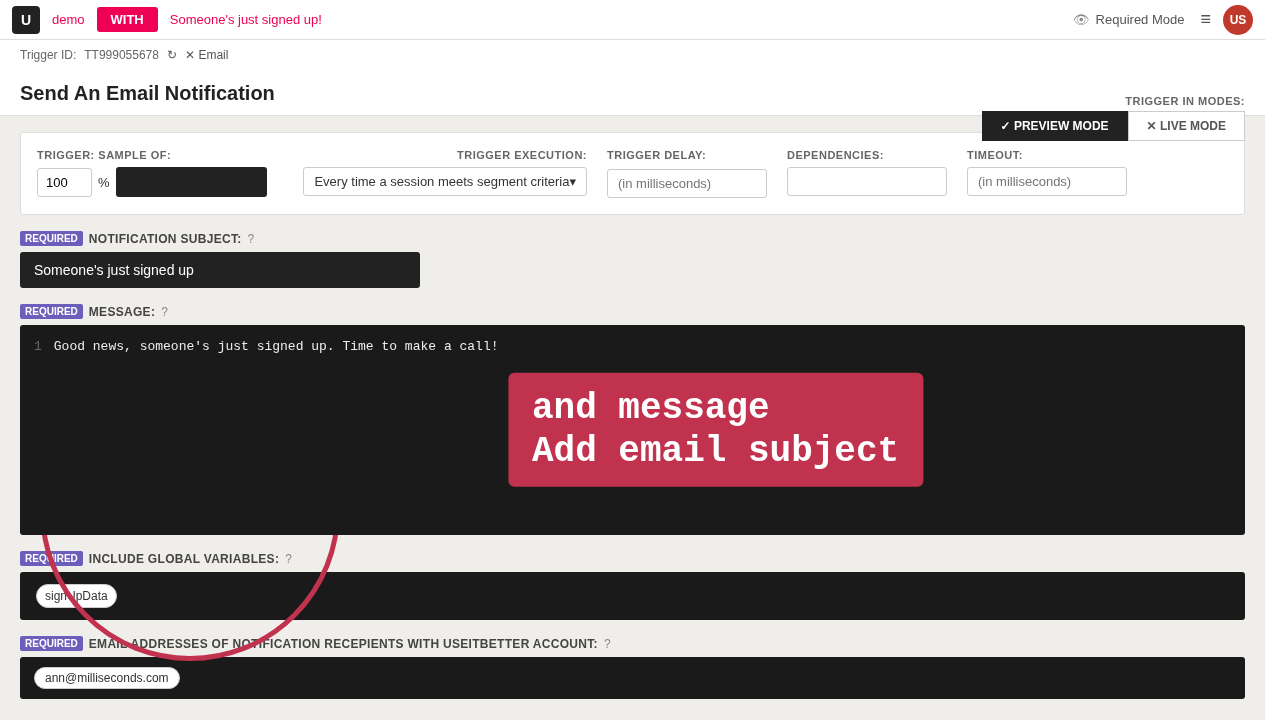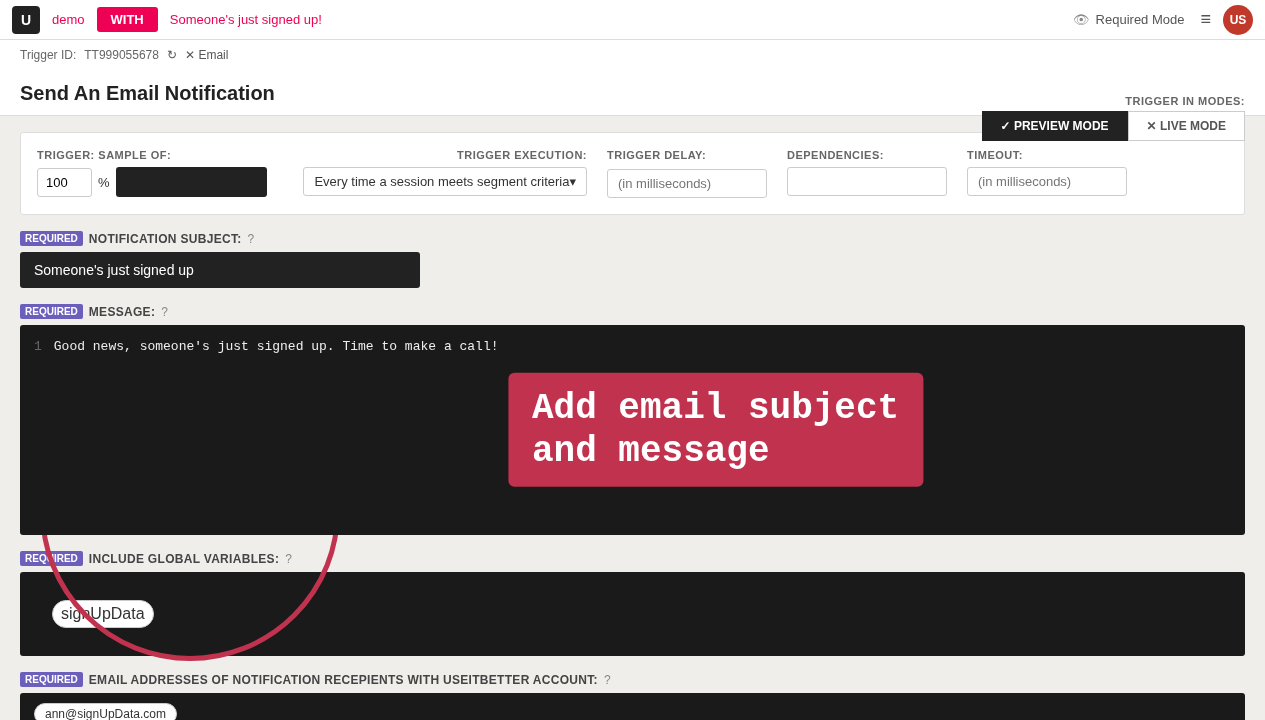--- a/index.html
+++ b/index.html
@@ -149,21 +149,21 @@
       top: 130px; left: 20px;
       width: 300px; height: 300px;
       border: 5px solid #c0324e;
       border-radius: 50%;
       pointer-events: none;
     }
 
     
     .tag-chip {
       display: inline-block; background: #fff; border: 1px solid #ccc;
-      border-radius: 20px; padding: 4px 8px; font-size: 16px; color: #333; margin: 18px;
+      border-radius: 20px; padding: 4px 8px; font-size: 12px; color: #333; margin: 2px;
     }
     .tags-input {
       background: #1a1a1a; border: none; border-radius: 3px;
       padding: 10px 14px; width: 100%; display: flex; align-items: center; flex-wrap: wrap; gap: 6px;
       min-height: 42px;
     }
     .email-tag {
       background: #fff; border: 1px solid #ccc; border-radius: 20px;
       padding: 3px 10px; font-size: 12px; color: #333;
     }
@@ -263,22 +263,22 @@
         <span class="help-icon">?</span>
       </div>
       <div class="code-editor" style="position:relative;">
         <div class="code-line">
           <span class="line-num">1</span>
           <span class="code-content">Good news, someone's just signed up. Time to make a call!</span>
         </div>
 
         <div class="annotation-overlay">
           <div class="annotation-box">
+            <div class="annotation-text">and message</div>
             <div class="annotation-text">Add email subject</div>
-            <div class="annotation-text">and message</div>
           </div>
         </div>
       </div>
     </div>
 
     <div class="form-section">
       <div class="field-label-row">
         <span class="required-badge">Required</span>
         <span class="field-label-text">INCLUDE GLOBAL VARIABLES:</span>
         <span class="help-icon">?</span>
@@ -288,18 +288,18 @@
       </div>
     </div>
 
     <div class="form-section">
       <div class="field-label-row">
         <span class="required-badge">Required</span>
         <span class="field-label-text">EMAIL ADDRESSES OF NOTIFICATION RECEPIENTS WITH USEITBETTER ACCOUNT:</span>
         <span class="help-icon">?</span>
       </div>
       <div class="tags-input">
-        <span class="email-tag">ann@signUpData.com</span>
+        <span class="email-tag">ann@milliseconds.com</span>
       </div>
     </div>
 
   </div>
 </div>
 
 </body></html>

